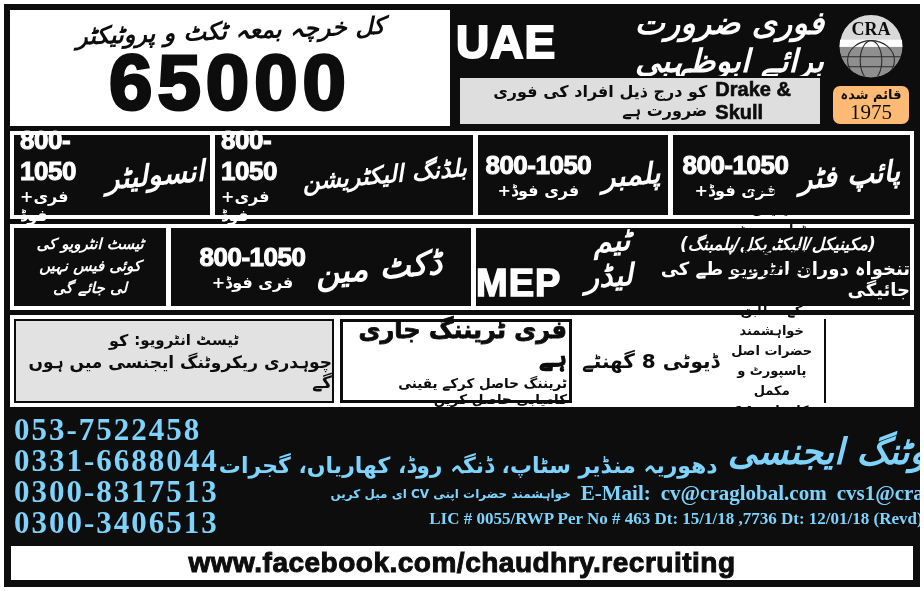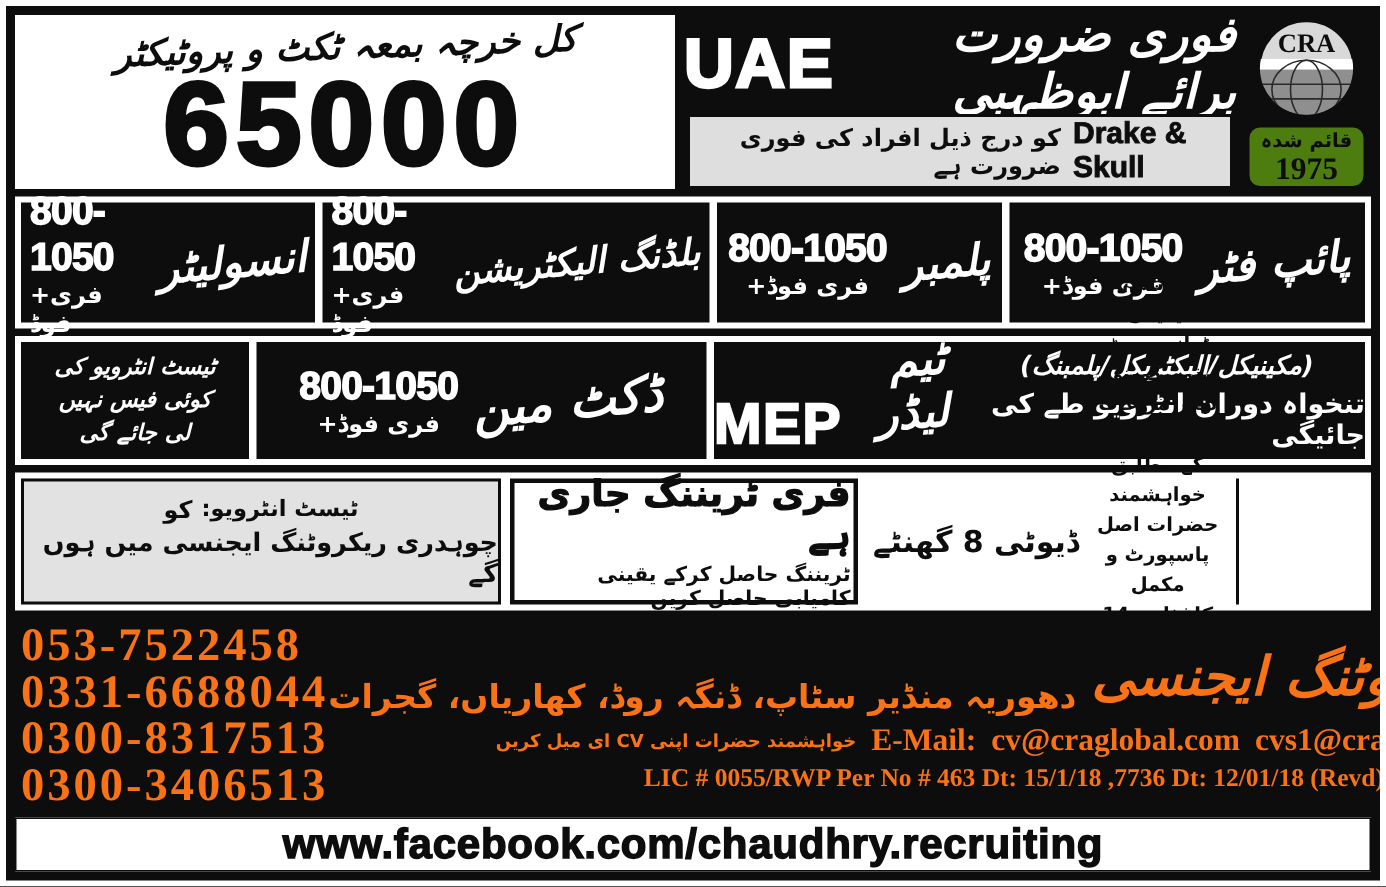--- a/index.html
+++ b/index.html
@@ -26,24 +26,24 @@
     gap:12px; direction:rtl; }
   .headline-urdu { font-family:"DejaVu Sans", sans-serif; font-size:32px; font-weight:bold; font-style:italic; }
   .headline-latin { font-size:46px; font-weight:bold; letter-spacing:1px; -webkit-text-stroke:2px #fff; }
   .drake-strip { flex:1; margin:2px 2px 4px 2px; background:#dedede; border:2px solid #0d0d0d;
     color:#0d0d0d; display:flex; align-items:center; justify-content:center; gap:8px;
     font-size:16px; font-weight:bold; }
   .drake-strip .latin-bold { font-family:"Liberation Sans", sans-serif; direction:ltr;
     font-size:20px; font-weight:bold; -webkit-text-stroke:0.6px #0d0d0d; }
   .logo-col { width:86px; display:flex; flex-direction:column; align-items:center; }
   .cra-svg { width:74px; height:74px; }
-  .est-box { width:80px; margin-top:2px; background:#4d7c0f; border:2px solid #0d0d0d; border-radius:9px;
+  .est-box { width:80px; margin-top:2px; background:#fdba74; border:2px solid #0d0d0d; border-radius:9px;
     color:#0d0d0d; text-align:center; padding:1px 0; }
   .est-label { font-size:13px; font-weight:bold; }
-  .est-year { font-family:"Liberation Serif", serif; font-size:21px; line-height:1;font-weight:bold; }
+  .est-year { font-family:"Liberation Serif", serif; font-size:21px; line-height:1; }
 
   
   .jobs-row { background:#ffffff; padding:4px; display:flex; gap:5px; }
   .row1 { height:88px; }
   .row2 { height:86px; }
   .job-box { background:#0d0d0d; color:#fff; direction:rtl;
     display:flex; align-items:center; justify-content:center; gap:10px; padding:2px 6px; }
   .job-title { font-family:"DejaVu Sans", sans-serif; font-size:29px; font-weight:bold;
     font-style:italic; transform:rotate(-5deg); white-space:nowrap; }
   .job-title.long { font-size:24px; }
@@ -84,21 +84,21 @@
   .training-line2 { font-size:13.5px; font-weight:bold; }
   .duty-section { flex:1; display:flex; align-items:center; gap:10px; padding:0 4px; }
   .duty-big { display:flex; flex-direction:row; align-items:center; justify-content:center;gap:34px; }
   .duty-big-1 { font-size:20px; font-weight:bold; white-space:nowrap; }
   .duty-big-2 { font-size:19px; font-weight:bold; white-space:nowrap; }
   .duty-details { flex:1; text-align:center; font-size:13px; font-weight:bold; line-height:1.55; }
   .duty-divider { width:2px; height:100%; background:#0d0d0d; }
   .duty-spacer { width:70px; }
 
   
-  .contact-band { flex:1; min-height:118px; color:#f97316; display:flex; padding:2px 4px; }
+  .contact-band { flex:1; min-height:118px; color:#7dd3fc; display:flex; padding:2px 4px; }
   .phone-col { width:268px; display:flex; flex-direction:column; justify-content:center; }
   .phone-number { font-family:"Liberation Serif", serif; font-size:31px; font-weight:bold;
     letter-spacing:2px; line-height:1.0; white-space:nowrap; }
   .contact-right { flex:1; display:flex; flex-direction:column; justify-content:center; }
   .agency-line { display:flex; align-items:baseline; justify-content:flex-start; gap:10px;
     direction:rtl; height:56px; align-items:center; }
   .agency-name { font-size:36px; font-weight:bold; font-style:italic; white-space:nowrap; }
   .agency-address { font-size:22px; font-weight:bold; white-space:nowrap;margin-top:28px; }
   .email-line { display:flex; align-items:center; justify-content:center; gap:10px; margin-top:2px; }
   .email-note { font-size:12px; font-weight:bold; }

